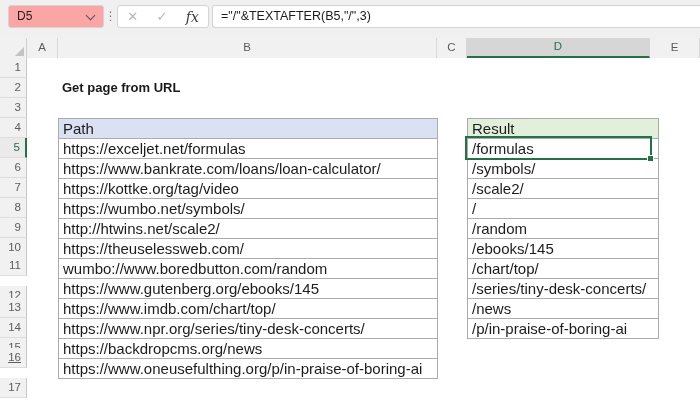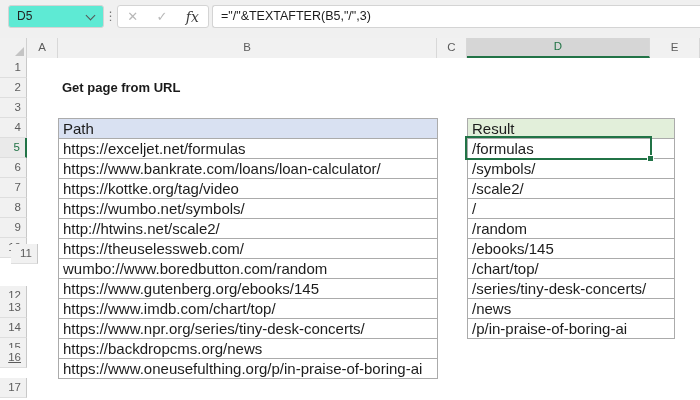--- a/index.html
+++ b/index.html
@@ -2,21 +2,21 @@
 <html style="--green: #217346; --path-hdr: #D9E1F2; --result-hdr: #E2EFDA;"><head>
 <meta charset="utf-8">
 <style>
   * { margin:0; padding:0; box-sizing:border-box; }
   html,body { width:700px; height:400px; overflow:hidden; background:#fff;
     font-family:"Liberation Sans", sans-serif; }
   #app { position:relative; width:700px; height:400px; background:#fff; }
 
   
   .topbar { position:absolute; left:0; top:0; width:700px; height:38px; background:#f0f0f0; }
-  .name-box { position:absolute; left:8px; top:5px; width:96px; height:23px; background:#5eead4;
+  .name-box { position:absolute; left:8px; top:5px; width:96px; height:23px; background:#fca5a5;
     border:1px solid #d4d4d4; border-radius:3px; font-size:12px; color:#222; }
   .name-box .ref { position:absolute; left:8px; top:0; line-height:21px; }
   .chev { position:absolute; right:9px; top:6px; width:7px; height:7px;
     border-right:1.5px solid #555; border-bottom:1.5px solid #555; transform:rotate(45deg); }
   .nb-handle { position:absolute; left:104px; top:5px; width:13px; height:23px; text-align:center;
     line-height:22px; color:#777; font-size:12px; }
   .fx-group { position:absolute; left:117px; top:5px; width:92px; height:23px; background:#fff;
     border:1px solid #d4d4d4; border-radius:3px; display:flex; align-items:center;
     justify-content:space-around; }
   .ico-dim { color:#b8b8b8; font-size:13px; line-height:21px; }
@@ -41,21 +41,21 @@
     font-size:11.5px; color:#5c5c5c; text-align:right; padding-right:5px; line-height:19px;
     border-bottom:1px solid #dedede; border-right:1px solid #c8c8c8; }
   .row-h.sel { background:#eaeaea; color:var(--green); border-right:2px solid var(--green); }
 
   
   .sheet-title { position:absolute; left:62px; top:78px; height:20px; line-height:20px;
     font-size:13px; font-weight:bold; color:#1a1a1a; white-space:nowrap; }
 
   .tbl { position:absolute; top:118px; border:1px solid #ababab; border-bottom:none; background:#fff; }
   .tbl-path { left:58px; width:380px; }
-  .tbl-result { left:467px; width:208px; }
+  .tbl-result { left:467px; width:192px; }
   .cell { height:20px; line-height:19px; font-size:15px; color:#1c1c1c; padding-left:4px;
     border-bottom:1px solid #ababab; white-space:nowrap; overflow:hidden; background:#fff; }
   .cell.hdr-path { background:var(--path-hdr); }
   .cell.hdr-result { background:var(--result-hdr); }
 
   
   .sel-overlay { position:absolute; left:465px; top:136px; width:187px; height:24px;
     border:2px solid var(--green); pointer-events:none; z-index:5; }
   .fill-handle { position:absolute; right:-4px; bottom:-4px; width:7px; height:7px;
     background:var(--green); border:1px solid #fff; }
@@ -97,21 +97,21 @@
       <div class="row-h" style="top: 58px;">1</div>
       <div class="row-h" style="top: 78px;">2</div>
       <div class="row-h" style="top: 98px;">3</div>
       <div class="row-h" style="top: 118px;">4</div>
       <div class="row-h sel" style="top: 138px;">5</div>
       <div class="row-h" style="top: 158px;">6</div>
       <div class="row-h" style="top: 178px;">7</div>
       <div class="row-h" style="top: 198px;">8</div>
       <div class="row-h" style="top: 218px;">9</div>
       <div class="row-h" style="top: 238px;">10</div>
-      <div class="row-h" style="top: 244px; margin-left: 11px;">11</div>
+      <div class="row-h" style="top: 256px;">11</div>
       <div class="row-h" style="top: 286px;">12</div>
       <div class="row-h" style="top: 298px;">13</div>
       <div class="row-h" style="top: 318px;">14</div>
       <div class="row-h" style="top: 338px;">15</div>
       <div class="row-h" style="top: 348px; text-decoration: underline;">16</div>
       <div class="row-h" style="top: 378px;">17</div>
     </div>
 
   <div class="sheet-title">Get page from URL</div>
 

